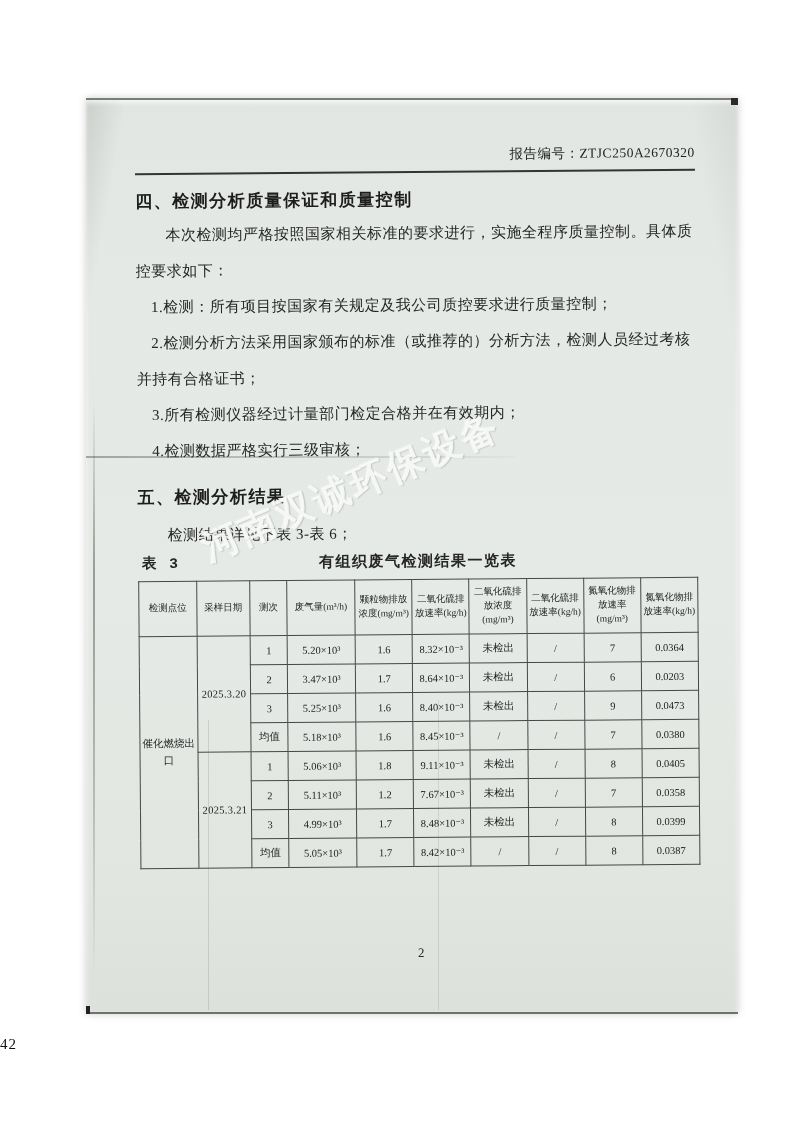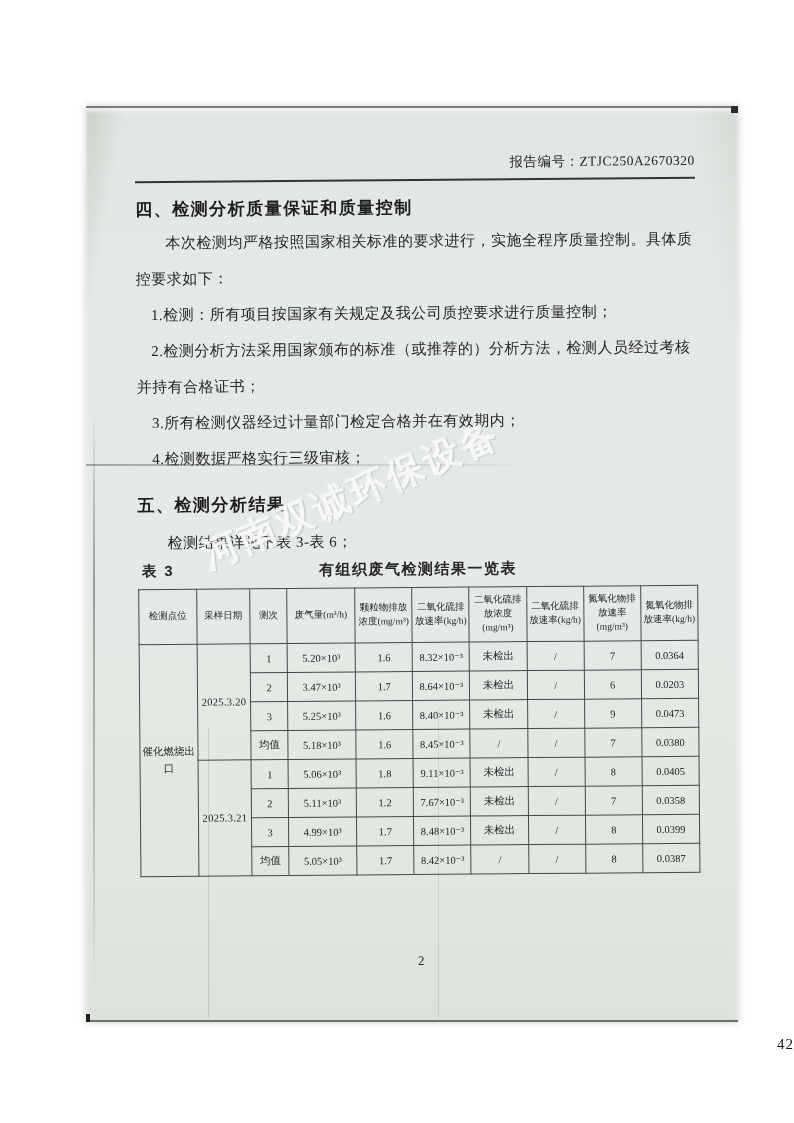--- a/index.html
+++ b/index.html
@@ -2,21 +2,21 @@
 <html><head>
 <meta charset="utf-8">
 <style>
   html,body{margin:0;padding:0;}
   body{
     width:794px;height:1123px;background:#ffffff;position:relative;overflow:hidden;
     font-family:"Liberation Serif","DejaVu Serif",serif;color:#262626;
   }
   
   .sheet{
-    position:absolute;left:86px;top:106px;width:652px;height:912px;
+    position:absolute;left:86px;top:98px;width:652px;height:912px;
     background:
       linear-gradient(100deg, rgba(140,148,142,0.28) 0%, rgba(255,255,255,0) 5%),
       linear-gradient(260deg, rgba(150,158,152,0.18) 0%, rgba(255,255,255,0) 6%),
       linear-gradient(180deg,#e2e6e2 0%,#e5e9e5 18%,#e6eae6 55%,#e1e6e1 85%,#dce1dc 100%);
     border-top:2px solid #787d79;
     border-bottom:2px solid #6d726e;
     box-shadow:0 0 7px rgba(60,65,60,0.25), inset 0 3px 4px rgba(255,255,255,0.65);
   }
   .corner-mark-tr{position:absolute;right:0px;top:-2px;width:7px;height:7px;background:#2a2a2a;}
   .corner-mark-bl{position:absolute;left:0px;bottom:-2px;width:4px;height:8px;background:#222;}
@@ -43,21 +43,21 @@
     margin:15px 0 4px 0;
   }
   h2.sec5{margin-top:17px;}
   .para{margin:0;font-size:15px;line-height:36px;text-indent:2em;letter-spacing:0.5px;}
   .q-item{margin:0;font-size:15px;line-height:36px;text-indent:1em;letter-spacing:0.5px;}
   .note{margin:8px 0 0 0;font-size:15px;line-height:36px;text-indent:2em;letter-spacing:0.5px;}
 
   
   .caption-row{position:relative;height:24px;margin-top:1px;
     font-family:"Liberation Sans","DejaVu Sans",sans-serif;font-weight:bold;}
-  .caption-no{position:absolute;left:4px;top:0;font-size:14.5px;letter-spacing:2px;}
+  .caption-no{position:absolute;left:4px;top:0;font-size:14.5px;letter-spacing:2px;font-family:Liberation Mono, monospace;}
   .caption-title{position:absolute;left:0;right:0;top:0;text-align:center;font-size:15px;letter-spacing:1.5px;}
   table.t3{
     width:100%;border-collapse:collapse;table-layout:fixed;margin-top:3px;
     font-size:10.5px;color:#1e1e1e;
   }
   .t3 th,.t3 td{
     border:1px solid #474747;text-align:center;vertical-align:middle;
     padding:1px 2px;overflow:hidden;
   }
   .t3 thead th{
@@ -72,21 +72,21 @@
     position:absolute;left:118px;top:425px;width:380px;
     font-family:"Liberation Sans","DejaVu Sans",sans-serif;
     font-size:37px;font-weight:bold;letter-spacing:3px;white-space:nowrap;
     color:rgba(250,252,250,0.88);
     text-shadow:1px 1px 1px rgba(145,152,146,0.38), -1px -1px 1px rgba(255,255,255,0.35);
     transform:rotate(-23deg);transform-origin:0 50%;
     pointer-events:none;z-index:5;
   }
   .scan-pageno{margin-top:78px;text-align:center;font-size:13px;color:#2c2c2c;}
   .doc-pageno{
-    position:absolute;left:0;top:1036px;width:794px;text-align:right;
+    position:absolute;left:0;top:1036px;width:794px;text-align:left;
     font-size:15px;color:#111;letter-spacing:1px;
   }
 </style>
 </head>
 <body>
 
 <div class="sheet">
   <div class="crease-left"></div>
   <div class="crease-h"></div>
   <div class="crease-v1"></div>

